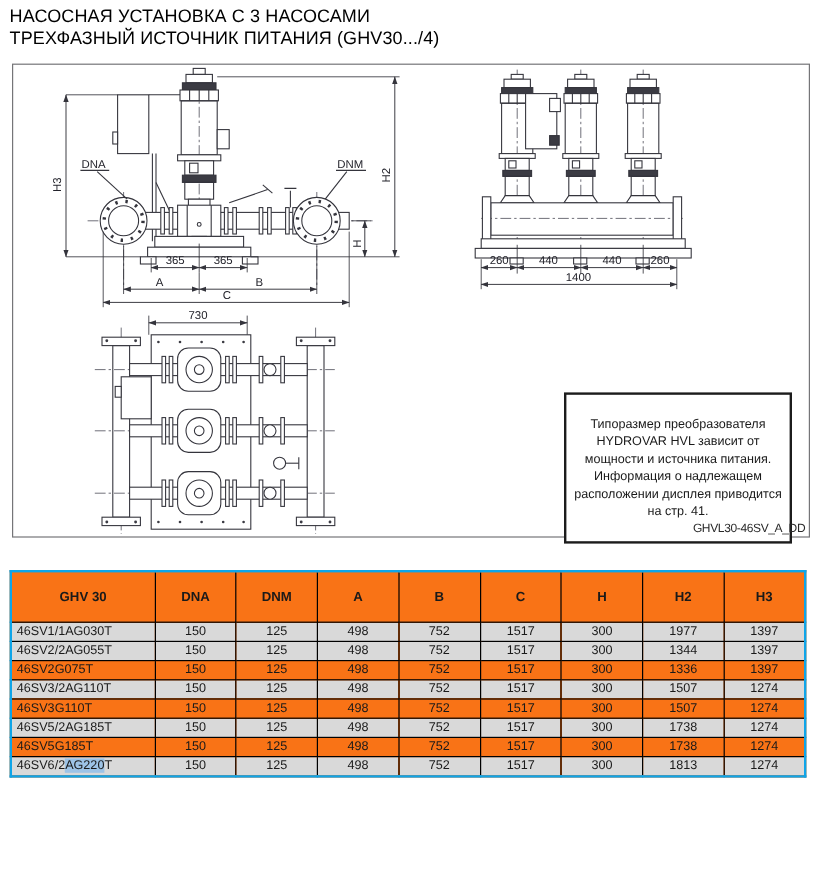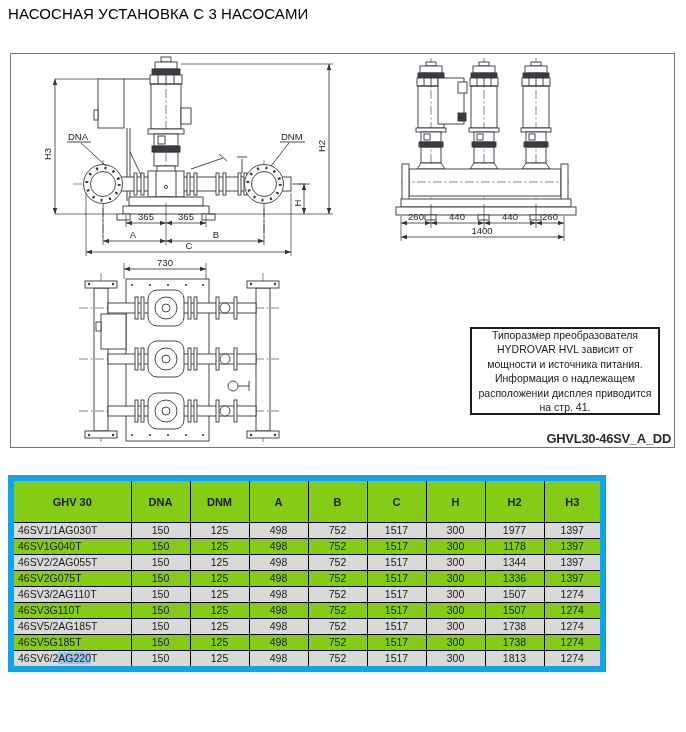--- a/index.html
+++ b/index.html
@@ -11,32 +11,32 @@
     position:absolute;left:8px;top:4px;font-weight:normal;font-size:15px;
     line-height:19px;color:#000;letter-spacing:.1px;white-space:nowrap;
   }
   .frame{
     position:absolute;left:10px;top:53px;width:663px;height:393px;
     border:1.5px solid #757578;background:#fff;
   }
   .frame svg{display:block;}
   .notebox{
     position:absolute;left:459px;top:273px;width:176px;height:84px;
-    border:2px solid #1c1c1c;background:#fff;padding:0 5px;
+    border:2px solid #1c1c1c;background:#fff;padding:19px 5px;
     font-size:10.5px;line-height:14.5px;text-align:center;color:#1a1a1a;
     display:flex;align-items:center;justify-content:center;
   }
   .refcode{
-    position:absolute;right:3px;bottom:1px;font-size:13px;font-weight:bold;
+    position:absolute;right:3px;bottom:1px;font-size:10px;font-weight:normal;
     color:#2a2a2a;letter-spacing:-.3px;
   }
   table.spec{
-    position:absolute;left:8px;top:475px;width:598px;
-    border-collapse:collapse;table-layout:fixed;border:6px solid #0ea5e9;
-    background:#84cc16;
+    position:absolute;left:8px;top:475px;width:664px;
+    border-collapse:collapse;table-layout:fixed;border:2px solid #0ea5e9;
+    background:#f97316;
   }
   .spec th,.spec td{
     border:1px solid #000;font-size:10.5px;color:#1a1a1a;
     text-align:center;padding:0;overflow:hidden;white-space:nowrap;
   }
   .spec th{height:41px;font-size:11px;font-weight:bold;vertical-align:middle;}
   .spec td{height:15px;line-height:15px;}
   .spec td.model{text-align:left;padding-left:4px;margin-top:24px;}
   .spec tr.shaded td{background:#d9d9d9;}
   .sel{background:#9dc3e6;}
@@ -48,20 +48,21 @@
   .dl{stroke:#34343c;stroke-width:.8;fill:none;}
   .xl{stroke:#34343c;stroke-width:.7;fill:none;}
   text.dt{font-family:"Liberation Sans",sans-serif;font-size:9.5px;fill:#23232b;}
   .boltring{fill:none;stroke:#34343c;stroke-width:2.8;stroke-dasharray:2 6.6;}
 </style>
 </head>
 <body>
 
 <div class="title">
   <div>НАСОСНАЯ УСТАНОВКА С 3 НАСОСАМИ</div>
+  <div>ТРЕХФАЗНЫЙ ИСТОЧНИК ПИТАНИЯ (GHV30.../4)</div>
 </div>
 
 <div class="frame">
 <svg width="663" height="393" viewBox="0 0 663 393">
   <defs>
     <marker id="ar" viewBox="0 0 8 8" refX="7.6" refY="4" markerWidth="8" markerHeight="8" orient="auto-start-reverse">
       <path d="M0,1.2 L8,4 L0,6.8 z" fill="#34343c"></path>
     </marker>
     <pattern id="vs" width="4" height="4" patternUnits="userSpaceOnUse">
       <rect width="4" height="4" fill="#35353d"></rect>
@@ -368,31 +369,20 @@
         <td class="model">46SV1/1AG030T</td>
         <td>150</td>
         <td>125</td>
         <td>498</td>
         <td>752</td>
         <td>1517</td>
         <td>300</td>
         <td>1977</td>
         <td>1397</td>
       </tr>
-      <tr>
-        <td class="model">46SV1G040T</td>
-        <td>150</td>
-        <td>125</td>
-        <td>498</td>
-        <td>752</td>
-        <td>1517</td>
-        <td>300</td>
-        <td>1178</td>
-        <td>1397</td>
-      </tr>
       <tr class="shaded">
         <td class="model">46SV2/2AG055T</td>
         <td>150</td>
         <td>125</td>
         <td>498</td>
         <td>752</td>
         <td>1517</td>
         <td>300</td>
         <td>1344</td>
         <td>1397</td>

